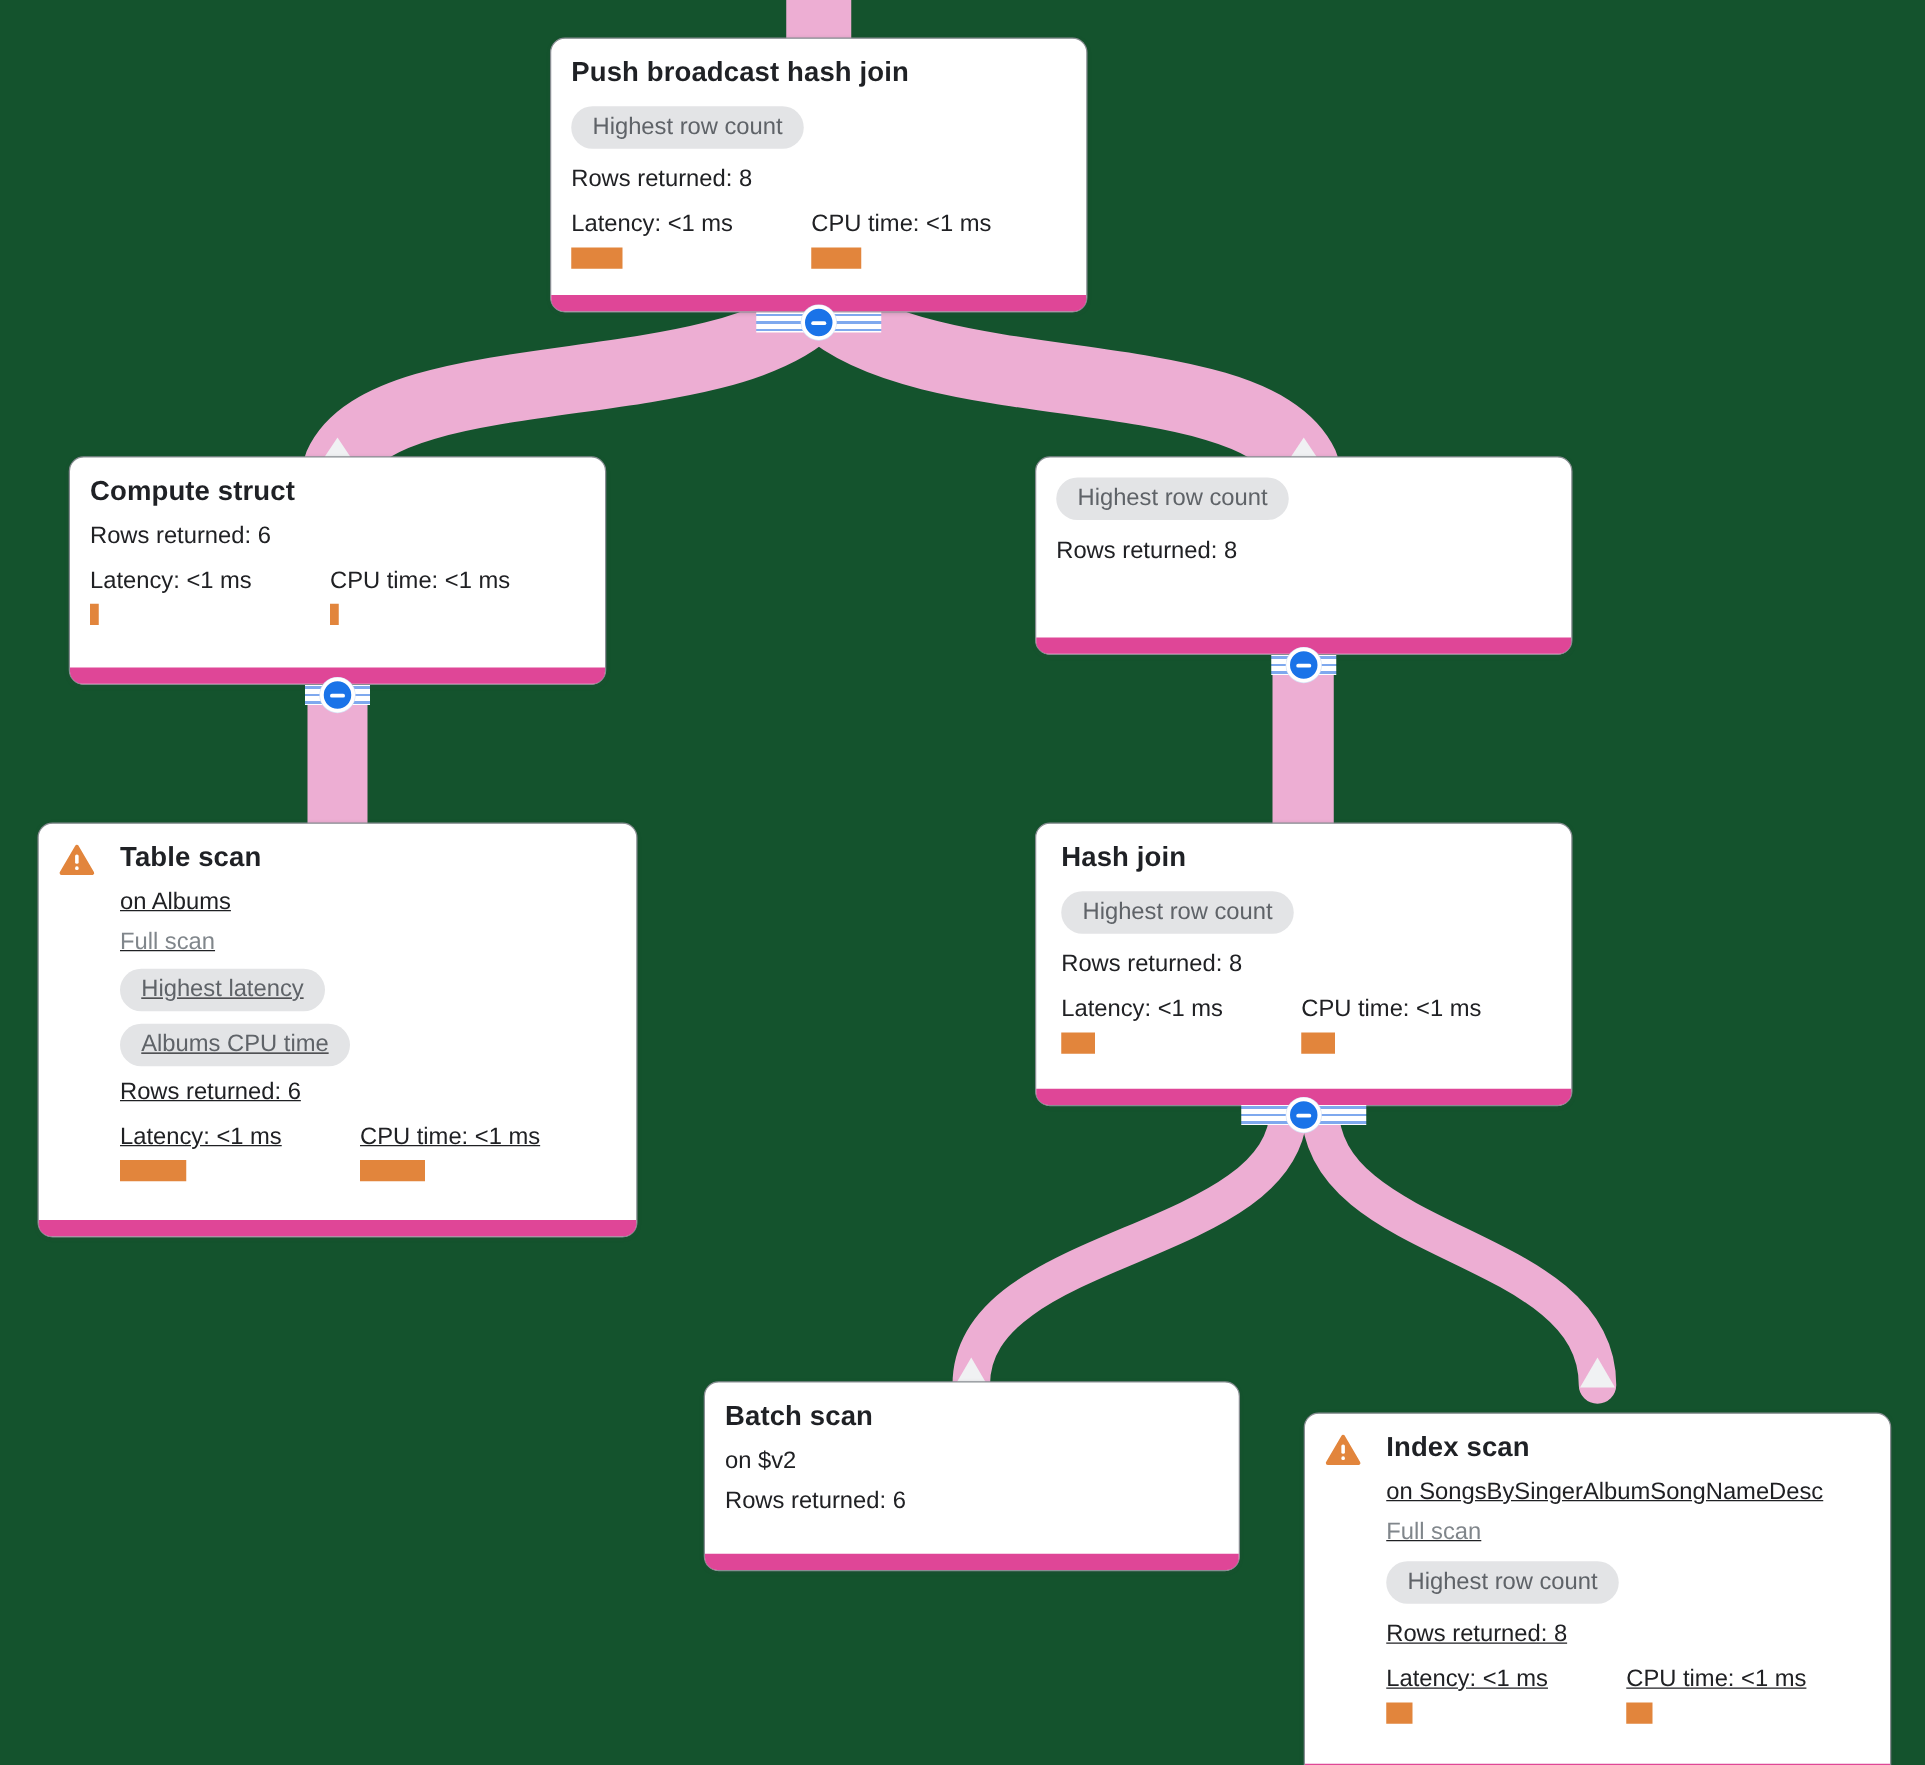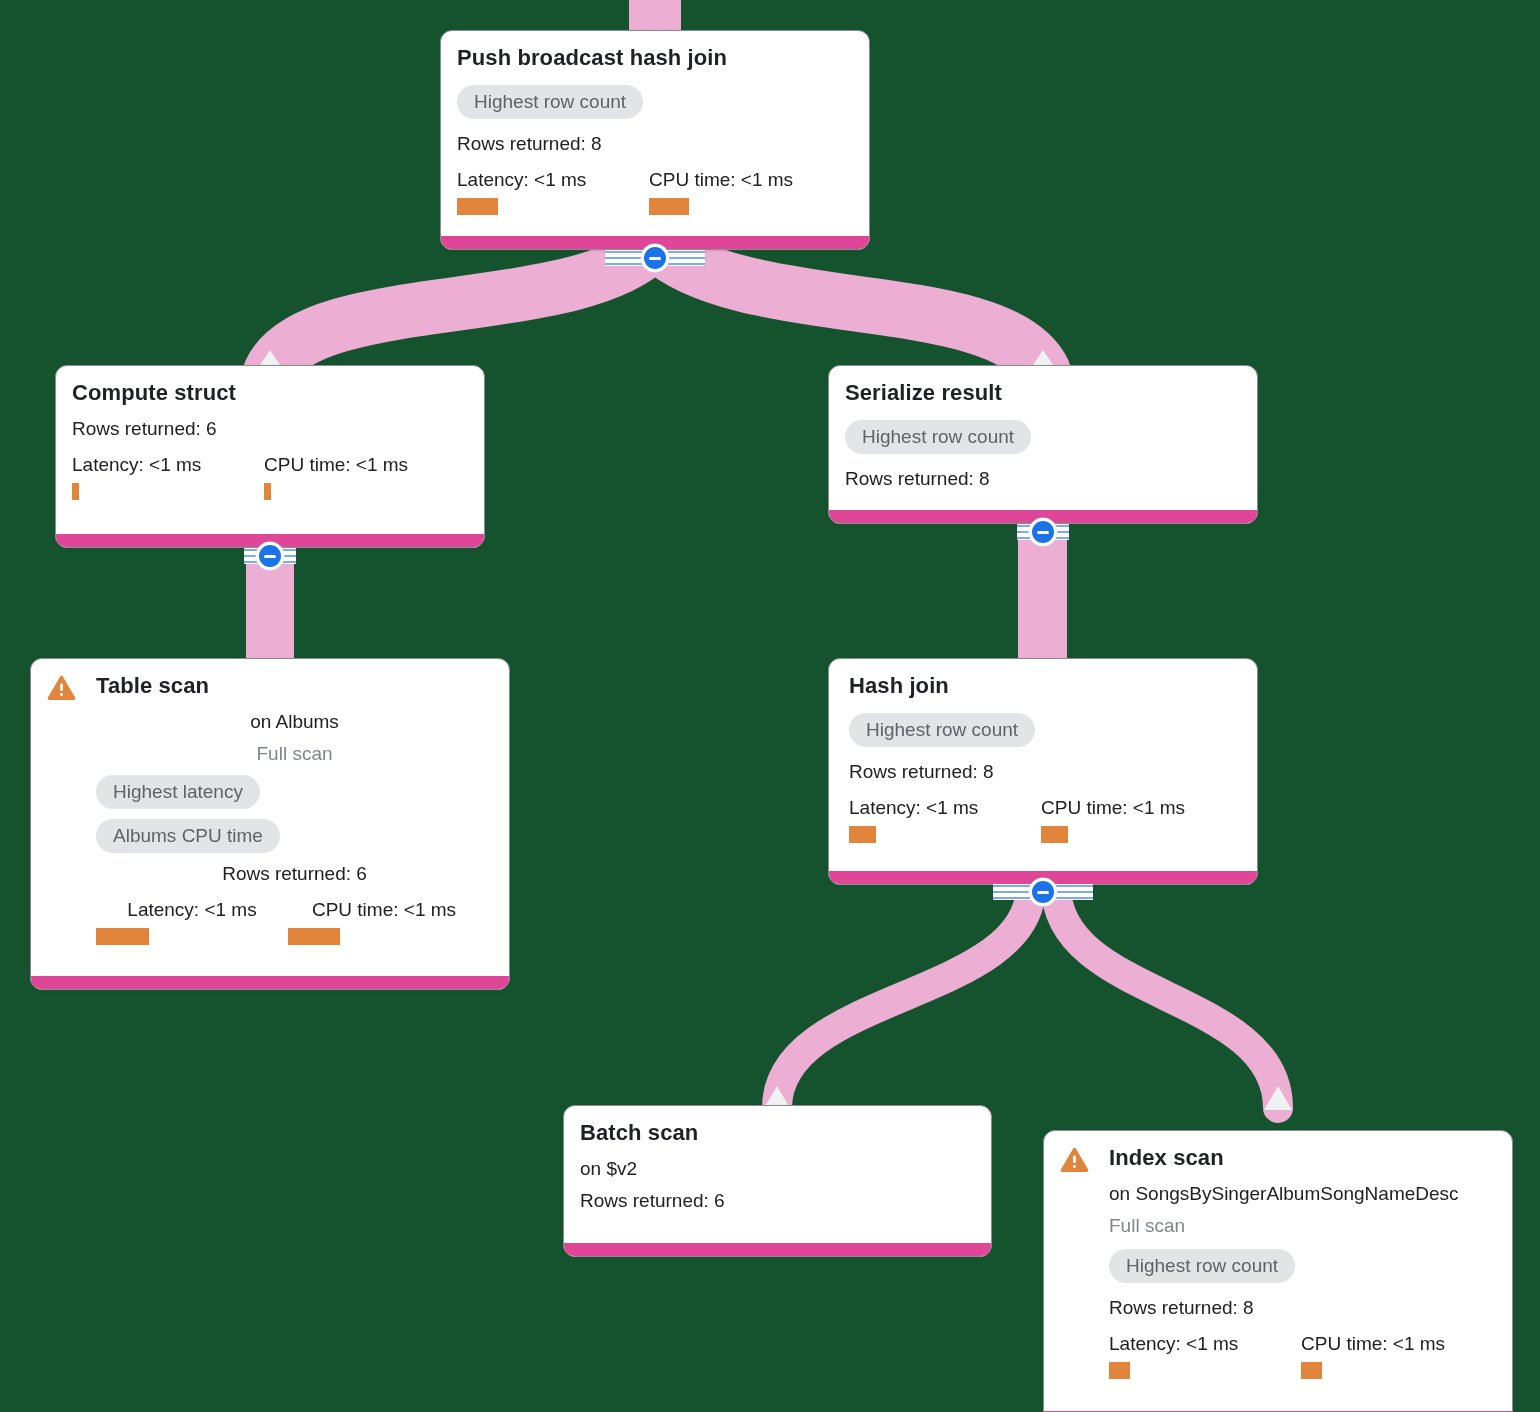--- a/index.html
+++ b/index.html
@@ -16,21 +16,21 @@
     box-shadow:0 1px 3px rgba(60,64,67,.18);
   }
   .accent{
     position:absolute;left:0;right:0;bottom:0;height:13px;
     background:#df4697;border-radius:0 0 10px 10px;
   }
   .title-row{display:flex;align-items:flex-start;gap:20px;}
   .warning{flex:0 0 auto;margin-top:2px;}
   .title{font-size:22px;font-weight:700;letter-spacing:.1px;margin-bottom:12px;color:#1f2125;}
   .body{font-size:19px;line-height:1.16;}
-  .with-icon .body{margin-left:49px;}
+  .with-icon .body{margin-left:49px;text-decoration:underline;}
   .subtitle{margin:0 0 10px 0;}
   .scan-type{color:#80868b;margin:0 0 10px 0;}
   .badge{
     display:inline-block;background:#e3e4e6;color:#5f6368;
     font-size:19px;padding:6px 17px;border-radius:18px;margin:2px 0 10px 0;
   }
   .badge-stack .badge{display:table;margin-bottom:10px;}
   .rows{margin:4px 0 14px 0;}
   .metrics{display:flex;}
   .metric{width:192px;}
@@ -104,31 +104,28 @@
         <div class="metric">
           <div class="m-label">CPU time: &lt;1 ms</div>
           <div class="m-bar" style="width: 7px;"></div>
         </div>
       </div>
     </div>
     <div class="accent"></div>
   </div>
 
   <div class="node" style="left:828px;top:365px;width:430px;height:159px;">
-    <div class="title-row">
-      <div class="title">Serialize result</div>
-    </div>
-    <div class="body">
-      <span class="badge">Highest row count</span>
-      <div class="rows">Rows returned: 8</div>
-    </div>
-    <div class="accent"></div>
-  </div>
-
-  <div class="node with-icon" style="left:30px;top:658px;width:480px;height:332px;text-align:center;">
+    <div class="body">
+      <span class="badge">Highest row count</span>
+      <div class="rows">Rows returned: 8</div>
+    </div>
+    <div class="accent"></div>
+  </div>
+
+  <div class="node with-icon" style="left:30px;top:658px;width:480px;height:332px;">
     <div class="title-row">
       <span class="warning">
         <svg width="29" height="26" viewBox="0 0 24 22">
           <path d="M12 2 L22.4 19.8 H1.6 Z" fill="#e2853c" stroke="#e2853c" stroke-width="2.6" stroke-linejoin="round"></path>
           <rect x="10.8" y="7.2" width="2.4" height="6.4" rx="1.1" fill="#fff"></rect>
           <rect x="10.8" y="15.3" width="2.4" height="2.5" rx="1.1" fill="#fff"></rect>
         </svg>
       </span>
       <div class="title">Table scan</div>
     </div>

